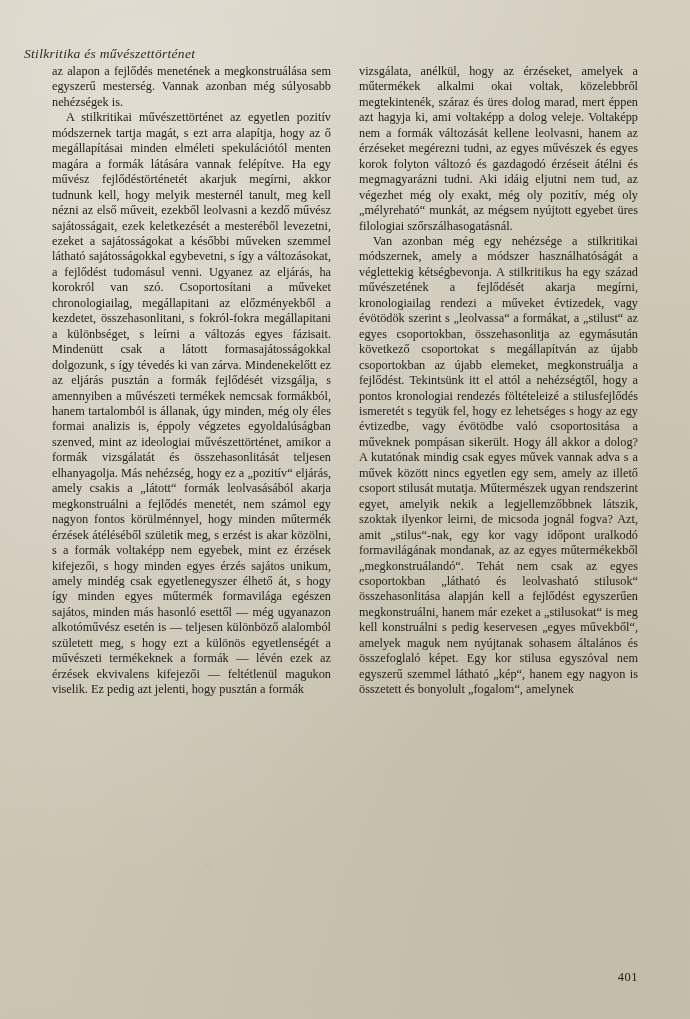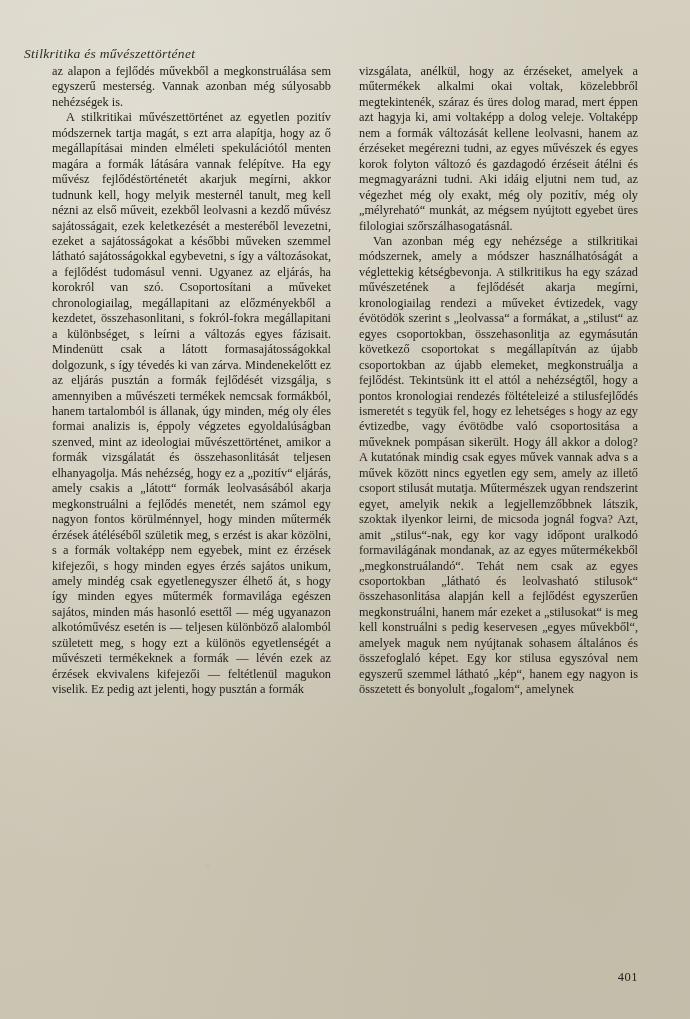--- a/index.html
+++ b/index.html
@@ -83,21 +83,21 @@
 </head>
 <body>
 
 <div class="page">
   <div class="paper-noise"></div>
 
   <div class="running-head">Stilkritika és művészettörténet</div>
 
   <div class="columns">
     <div class="col">
-      <p class="noindent">az alapon a fejlődés művekből a megkonstruálása sem egyszerű mesterség. Vannak azonban még súlyosabb nehézségek is.</p>
+      <p class="noindent">az alapon a fejlődés menetének a megkonstruálása sem egyszerű mesterség. Vannak azonban még súlyosabb nehézségek is.</p>
       <p>A stilkritikai művészettörténet az egyetlen pozitív módszernek tartja magát, s ezt arra alapítja, hogy az ő megállapításai minden elméleti spekulációtól menten magára a formák látására vannak felépítve. Ha egy művész fejlődéstörténetét akarjuk megírni, akkor tudnunk kell, hogy melyik mesternél tanult, meg kell nézni az első műveit, ezekből leolvasni a kezdő művész sajátosságait, ezek keletkezését a mesteréből levezetni, ezeket a sajátosságokat a későbbi műveken szemmel látható sajátosságokkal egybevetni, s így a változásokat, a fejlődést tudomásul venni. Ugyanez az eljárás, ha korokról van szó. Csoportosítani a műveket chronologiailag, megállapitani az előzményekből a kezdetet, összehasonlitani, s fokról-fokra megállapitani a különbséget, s leírni a változás egyes fázisait. Mindenütt csak a látott formasajátosságokkal dolgozunk, s így tévedés ki van zárva. Mindenekelőtt ez az eljárás pusztán a formák fejlődését vizsgálja, s amennyiben a művészeti termékek nemcsak formákból, hanem tartalomból is állanak, úgy minden, még oly éles formai analizis is, éppoly végzetes egyoldalúságban szenved, mint az ideologiai művészettörténet, amikor a formák vizsgálatát és összehasonlitását teljesen elhanyagolja. Más nehézség, hogy ez a „pozitív“ eljárás, amely csakis a „látott“ formák leolvasásából akarja megkonstruálni a fejlődés menetét, nem számol egy nagyon fontos körülménnyel, hogy minden műtermék érzések átéléséből születik meg, s erzést is akar közölni, s a formák voltaképp nem egyebek, mint ez érzések kifejezői, s hogy minden egyes érzés sajátos unikum, amely mindég csak egyetlenegyszer élhető át, s hogy így minden egyes műtermék formavilága egészen sajátos, minden más hasonló esettől — még ugyanazon alkotóművész esetén is — teljesen különböző alalomból született meg, s hogy ezt a különös egyetlenségét a művészeti termékeknek a formák — lévén ezek az érzések ekvivalens kifejezői — feltétlenül magukon viselik. Ez pedig azt jelenti, hogy pusztán a formák</p>
     </div>
     <div class="col">
       <p class="noindent">vizsgálata, anélkül, hogy az érzéseket, amelyek a műtermékek alkalmi okai voltak, közelebbről megtekintenék, száraz és üres dolog marad, mert éppen azt hagyja ki, ami voltaképp a dolog veleje. Voltaképp nem a formák változását kellene leolvasni, hanem az érzéseket megérezni tudni, az egyes művészek és egyes korok folyton változó és gazdagodó érzéseit átélni és megmagyarázni tudni. Aki idáig eljutni nem tud, az végezhet még oly exakt, még oly pozitív, még oly „mélyreható“ munkát, az mégsem nyújtott egyebet üres filologiai szőrszálhasogatásnál.</p>
       <p>Van azonban még egy nehézsége a stilkritikai módszernek, amely a módszer használhatóságát a véglettekig kétségbevonja. A stilkritikus ha egy század művészetének a fejlődését akarja megírni, kronologiailag rendezi a műveket évtizedek, vagy évötödök szerint s „leolvassa“ a formákat, a „stilust“ az egyes csoportokban, összehasonlitja az egymásután következő csoportokat s megállapítván az újabb csoportokban az újabb elemeket, megkonstruálja a fejlődést. Tekintsünk itt el attól a nehézségtől, hogy a pontos kronologiai rendezés föltételeizé a stilusfejlődés ismeretét s tegyük fel, hogy ez lehetséges s hogy az egy évtizedbe, vagy évötödbe való csoportositása a műveknek pompásan sikerült. Hogy áll akkor a dolog? A kutatónak mindig csak egyes művek vannak adva s a művek között nincs egyetlen egy sem, amely az illető csoport stilusát mutatja. Műtermészek ugyan rendszerint egyet, amelyik nekik a legjellemzőbbnek látszik, szoktak ilyenkor leirni, de micsoda jognál fogva? Azt, amit „stilus“-nak, egy kor vagy időpont uralkodó formavilágának mondanak, az az egyes műtermékekből „megkonstruálandó“. Tehát nem csak az egyes csoportokban „látható és leolvasható stilusok“ összehasonlitása alapján kell a fejlődést egyszerűen megkonstruálni, hanem már ezeket a „stilusokat“ is meg kell konstruálni s pedig keservesen „egyes művekből“, amelyek maguk nem nyújtanak sohasem általános és összefoglaló képet. Egy kor stilusa egyszóval nem egyszerű szemmel látható „kép“, hanem egy nagyon is összetett és bonyolult „fogalom“, amelynek</p>
     </div>
   </div>
 
   <div class="page-number">401</div>
 </div>

